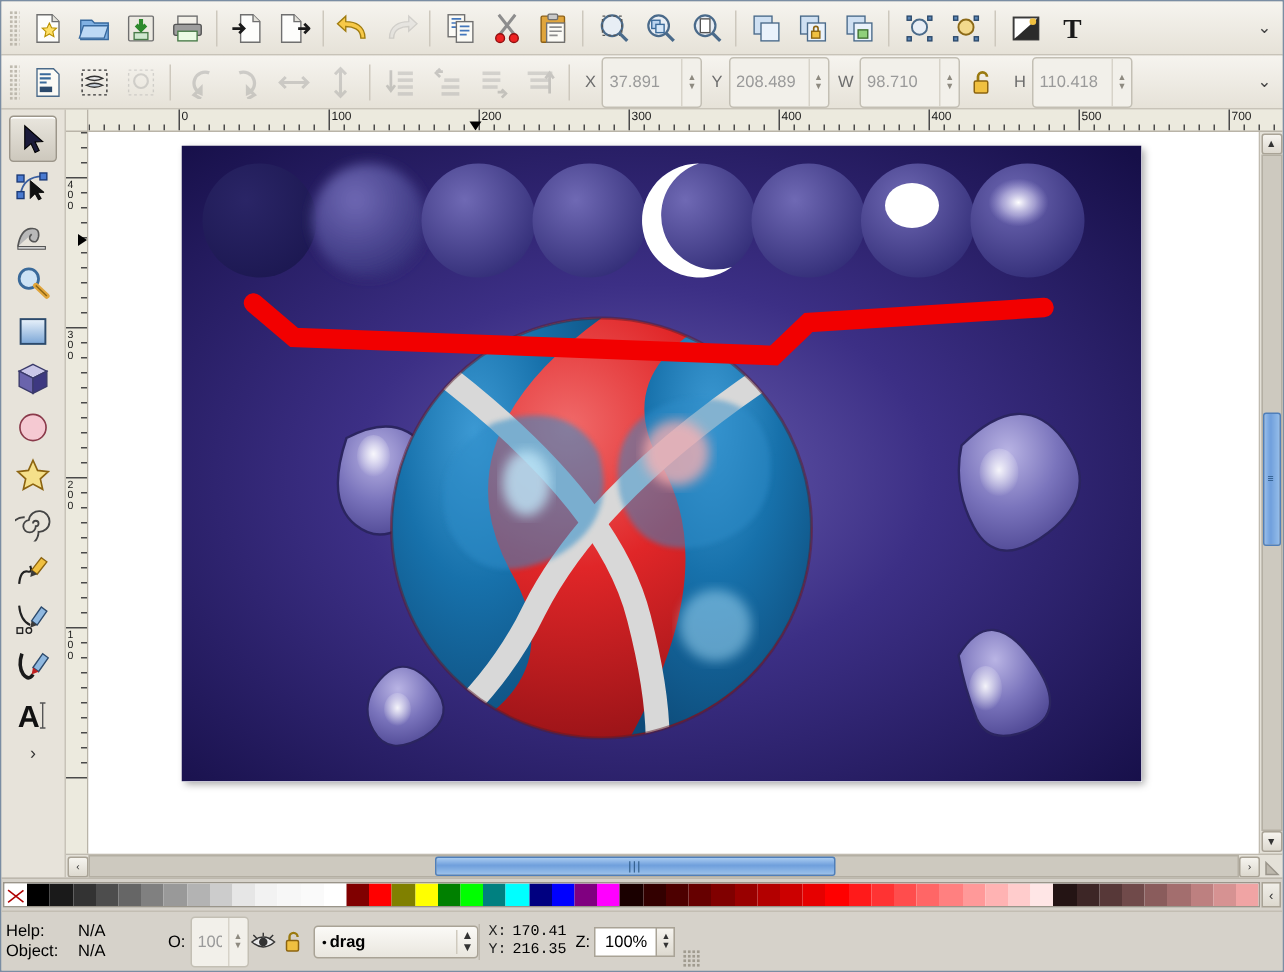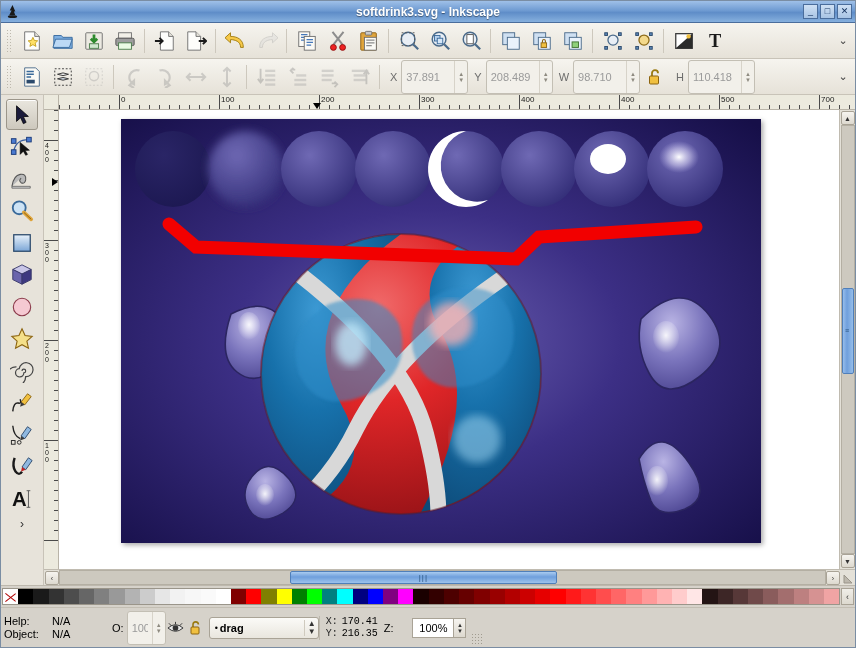--- a/index.html
+++ b/index.html
@@ -265,53 +265,39 @@
     font-family: "Liberation Mono", monospace;
     border-left: 1px solid #bdb8ad; padding-left: 6px;
     display: flex; gap: 4px;
   }
   .coords .lbls { color: #222; }
   .coords .vals { color: #000; text-align: right; }
   .zoomgrp { display: flex; align-items: center; margin-left: 6px; padding-right: 2px; }
   .zoomgrp .zl { font-size: 11px; margin-right: 3px; }
   .zoominput {
     width: 42px; height: 20px; border: 1px solid #a9a396; background: #fff;
-    font-size: 11px; display: flex; align-items: center; justify-content: center; margin-left: 16px;
+    font-size: 11px; display: flex; align-items: center; justify-content: center;
   }
   .zoomarrows {
     width: 12px; height: 20px; border: 1px solid #a9a396; border-left: none;
     background: linear-gradient(to bottom,#f6f4ef,#ddd9cf);
     display: flex; flex-direction: column; align-items: center; justify-content: center;
     font-size: 6px; line-height: 6px; color: #333;
   }
   .resize-grip {
     width: 12px; height: 12px; margin-left: 3px; align-self: flex-end; margin-bottom: 2px;
     background-image: radial-gradient(#a09b8f 40%, transparent 42%);
     background-size: 3px 3px;
   }
 </style>
 </head>
 <body>
 
 <div id="app">
 
-  <div class="titlebar">
-    <div class="title-icon">
-      <svg width="15" height="15" viewBox="0 0 16 16">
-        <path d="M8 1 L5 7 L7 7 L4.5 12 L11 12 L9.5 8 L11 8 Z" fill="#1a1a1a"></path>
-        <ellipse cx="8" cy="13.5" rx="5" ry="1.4" fill="#1a1a1a"></ellipse>
-      </svg>
-    </div>
-    <div class="title-text">softdrink3.svg - Inkscape</div>
-    <div class="title-btns">
-      <div class="tbtn">_</div>
-      <div class="tbtn">□</div>
-      <div class="tbtn">✕</div>
-    </div>
-  </div>
 
 
   <div class="toolbar">
     <div class="grip"></div>
     <div class="tb-btn">
       <svg width="22" height="22" viewBox="0 0 24 24">
         <path d="M4 2 h11 l5 5 v15 h-16 z" fill="#fdfdfb" stroke="#6f6f6f" stroke-width="1"></path>
         <path d="M15 2 v5 h5" fill="#e4e2da" stroke="#6f6f6f" stroke-width="1"></path>
         <path d="M13 8 l1.6 3.4 3.6.4-2.7 2.5.8 3.6-3.3-1.9-3.3 1.9.8-3.6-2.7-2.5 3.6-.4z" fill="#ffe066" stroke="#b99000" stroke-width=".8"></path>
       </svg>

